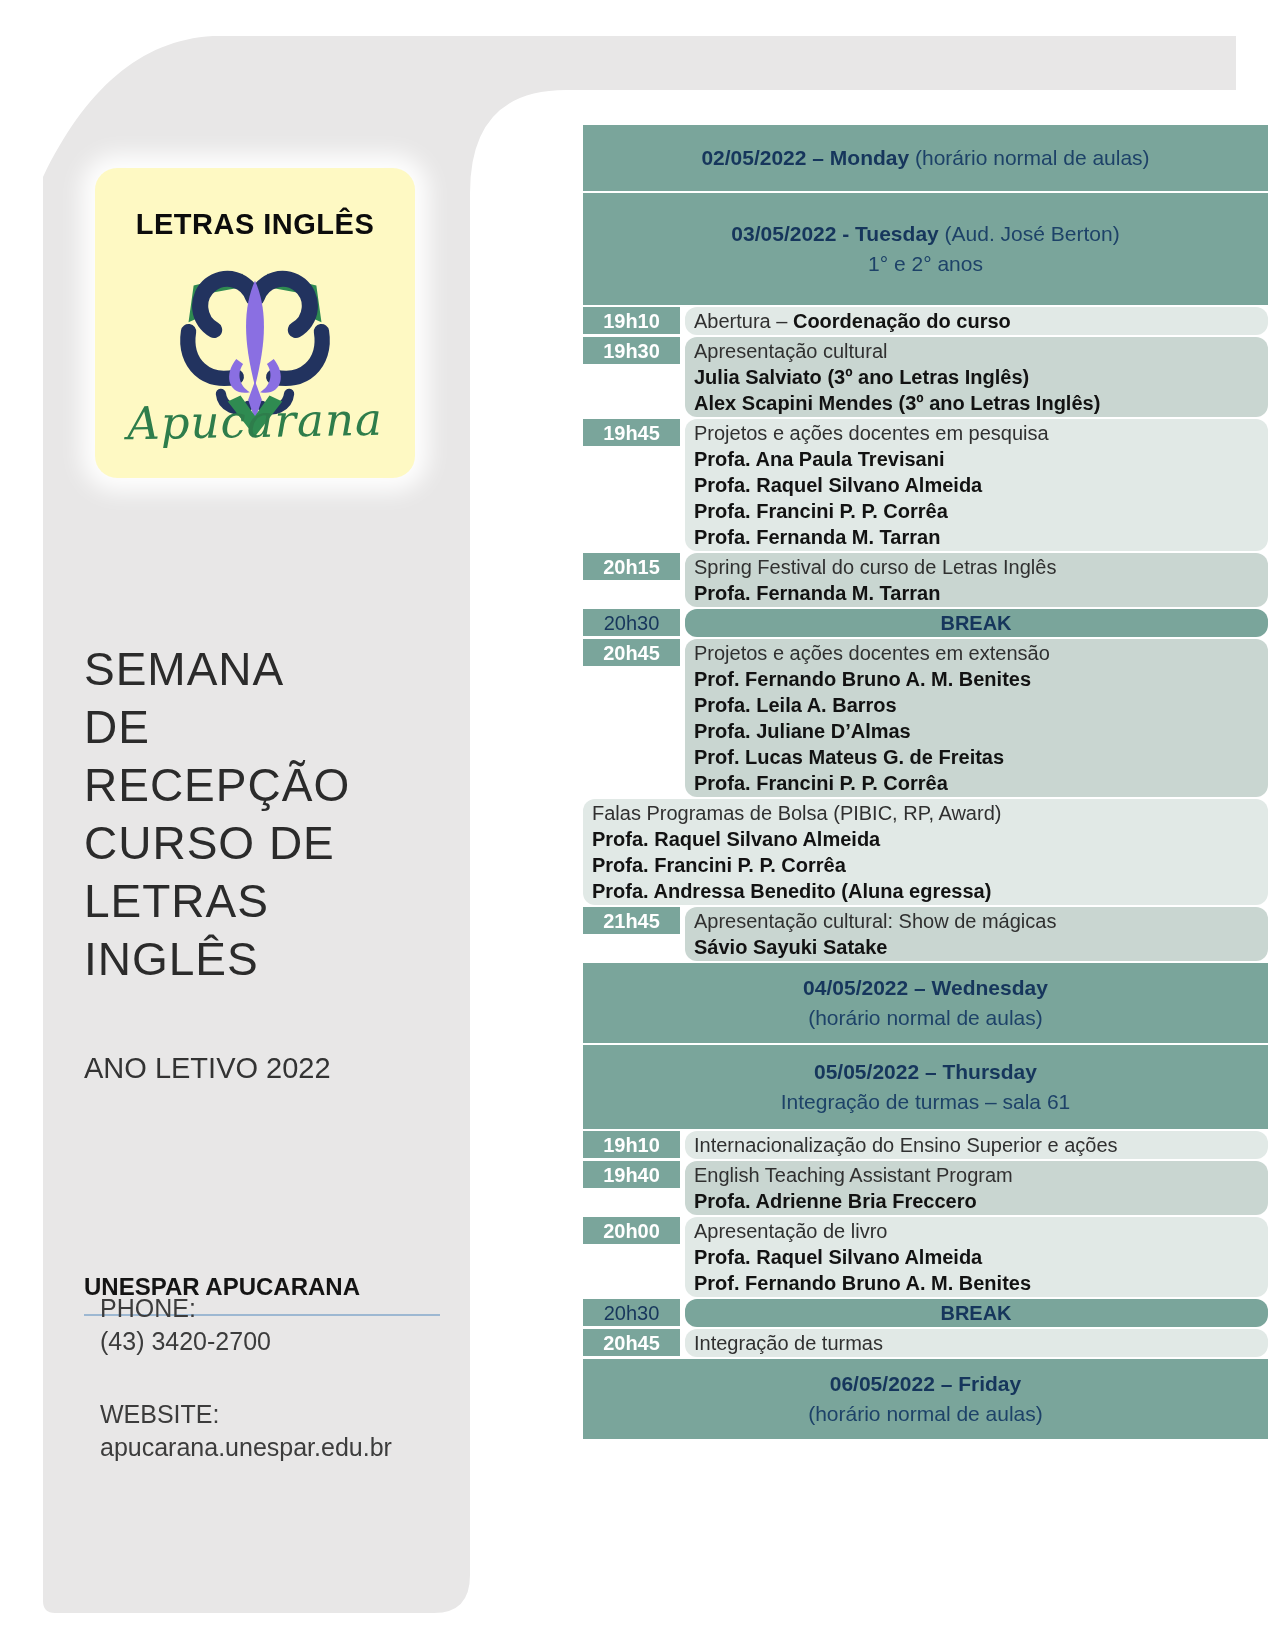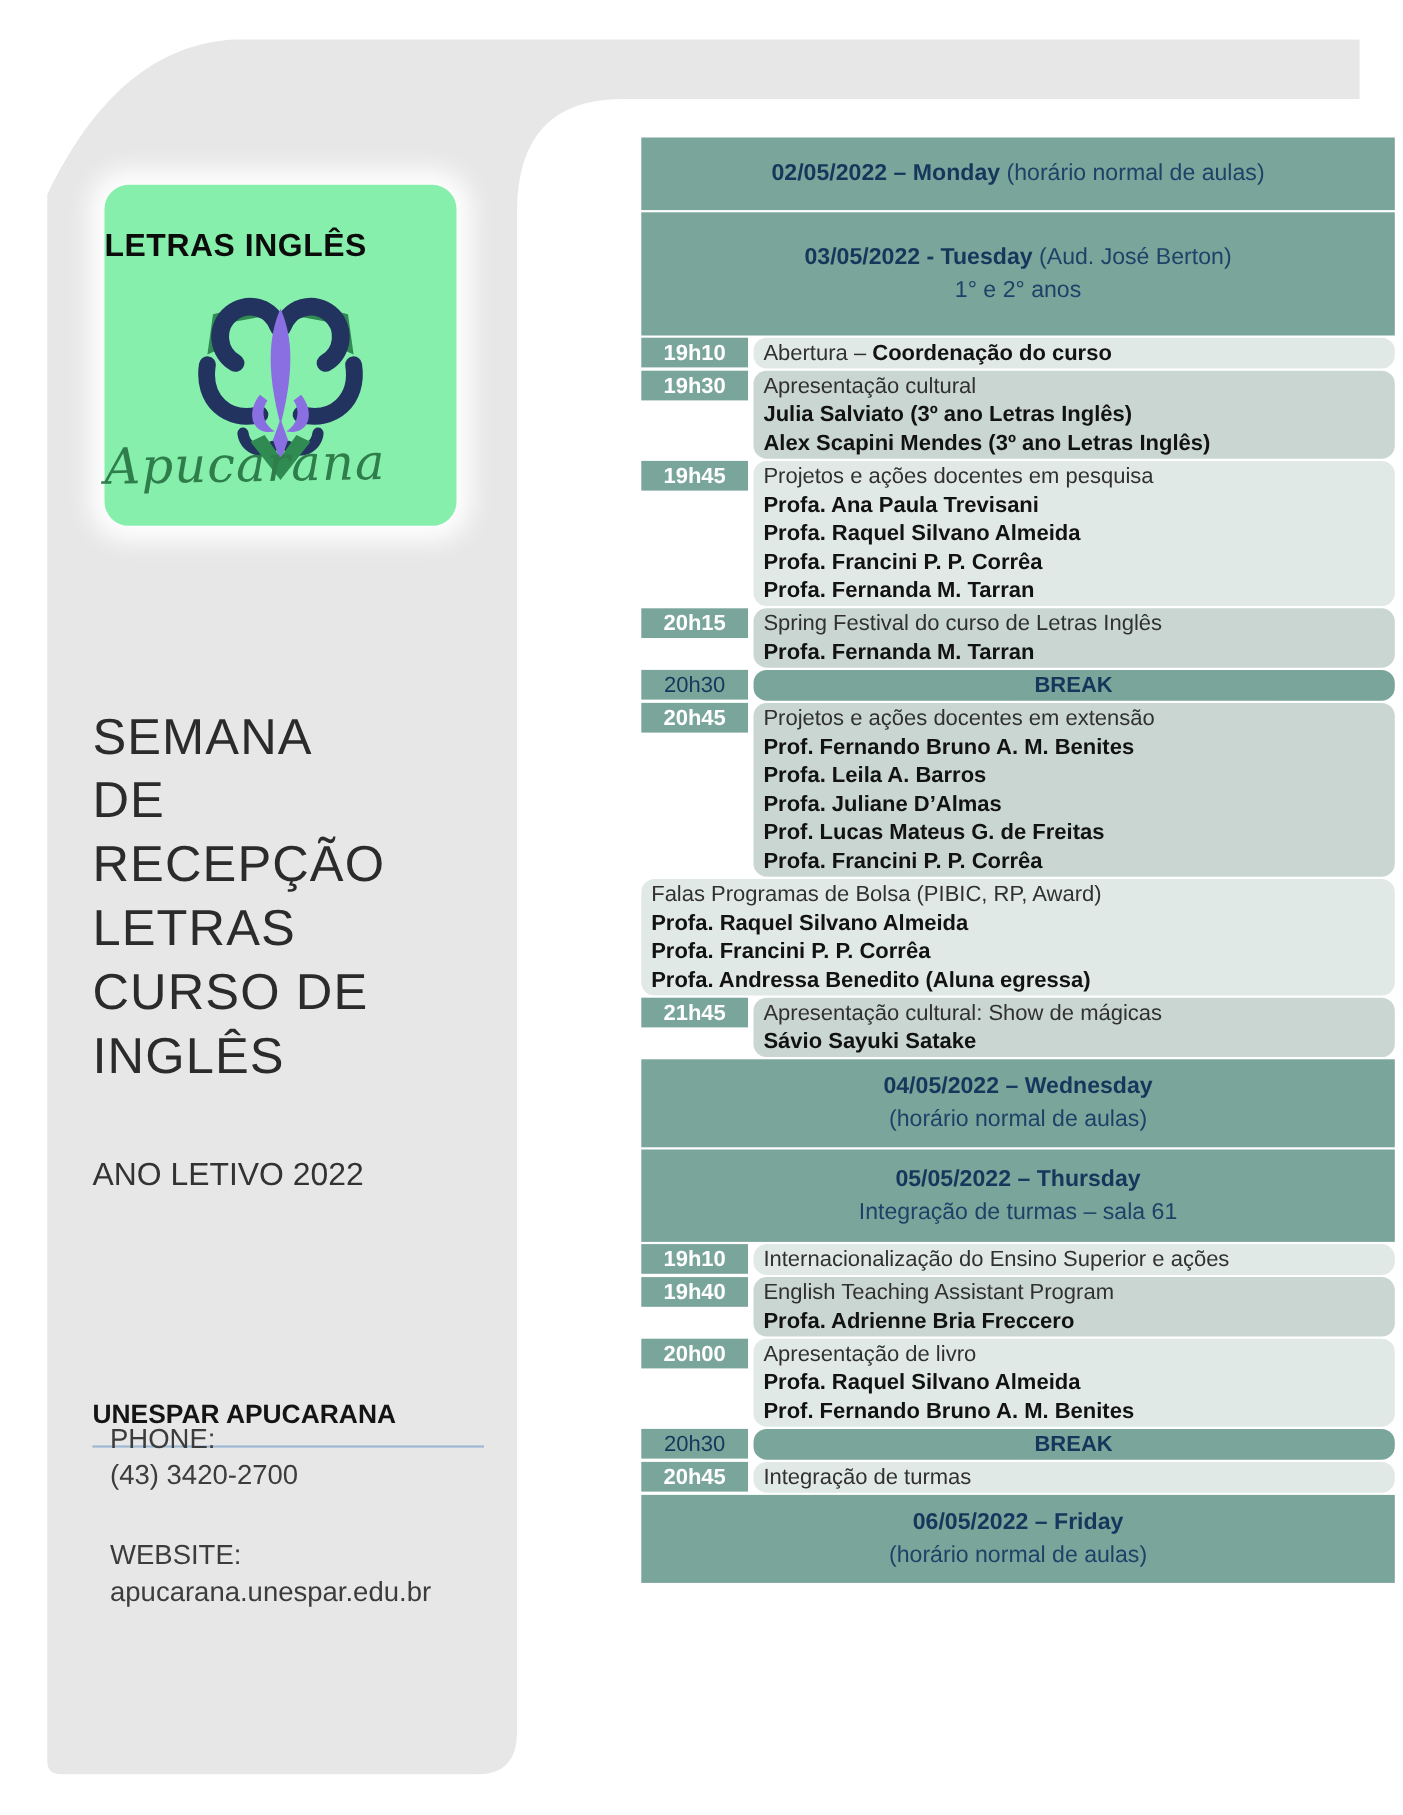--- a/index.html
+++ b/index.html
@@ -11,21 +11,21 @@
   html,body{margin:0;padding:0;}
   body{
     width:1275px;height:1650px;position:relative;background:#ffffff;
     font-family:"Liberation Sans",sans-serif;overflow:hidden;
   }
   .bg-svg{position:absolute;left:0;top:0;z-index:0;}
 
   
   .logo-card{
     position:absolute;left:95px;top:168px;width:320px;height:310px;
-    background:#86efac;border-radius:22px;z-index:2;
+    background:#fef9c3;border-radius:22px;z-index:2;text-align:center;
     box-shadow:0 0 22px 14px rgba(255,255,255,0.95);
   }
   .logo-title{margin-top:40px;font-size:29px;font-weight:800;letter-spacing:.5px;color:#0c0c0c;}
   .logo-fleur{display:block;margin:2px auto 0 auto;}
   .logo-script{
     position:absolute;left:0;right:0;bottom:30px;
     font-family:"DejaVu Serif",serif;font-style:italic;
     font-size:45px;color:#2e7d4b;letter-spacing:1px;transform:rotate(-1deg);
   }
   .main-title{
@@ -105,22 +105,22 @@
 
     <path d="M78,186 L110,227 L142,186 L127,179 L110,203 L93,179 Z" style="fill:var(--logo-green)"></path>
   </svg>
   <div class="logo-script">Apucarana</div>
 </div>
 
 <div class="main-title">
     <div>SEMANA</div>
     <div>DE</div>
     <div>RECEPÇÃO</div>
+    <div>CURSO DE</div>
     <div>LETRAS</div>
-    <div>CURSO DE</div>
     <div>INGLÊS</div>
   </div>
 
 <div class="subtitle">ANO LETIVO 2022</div>
 
 <div class="org-block">UNESPAR APUCARANA</div>
 
 <div class="contact phone">
   <div>PHONE:</div>
   <div>(43) 3420-2700</div>

